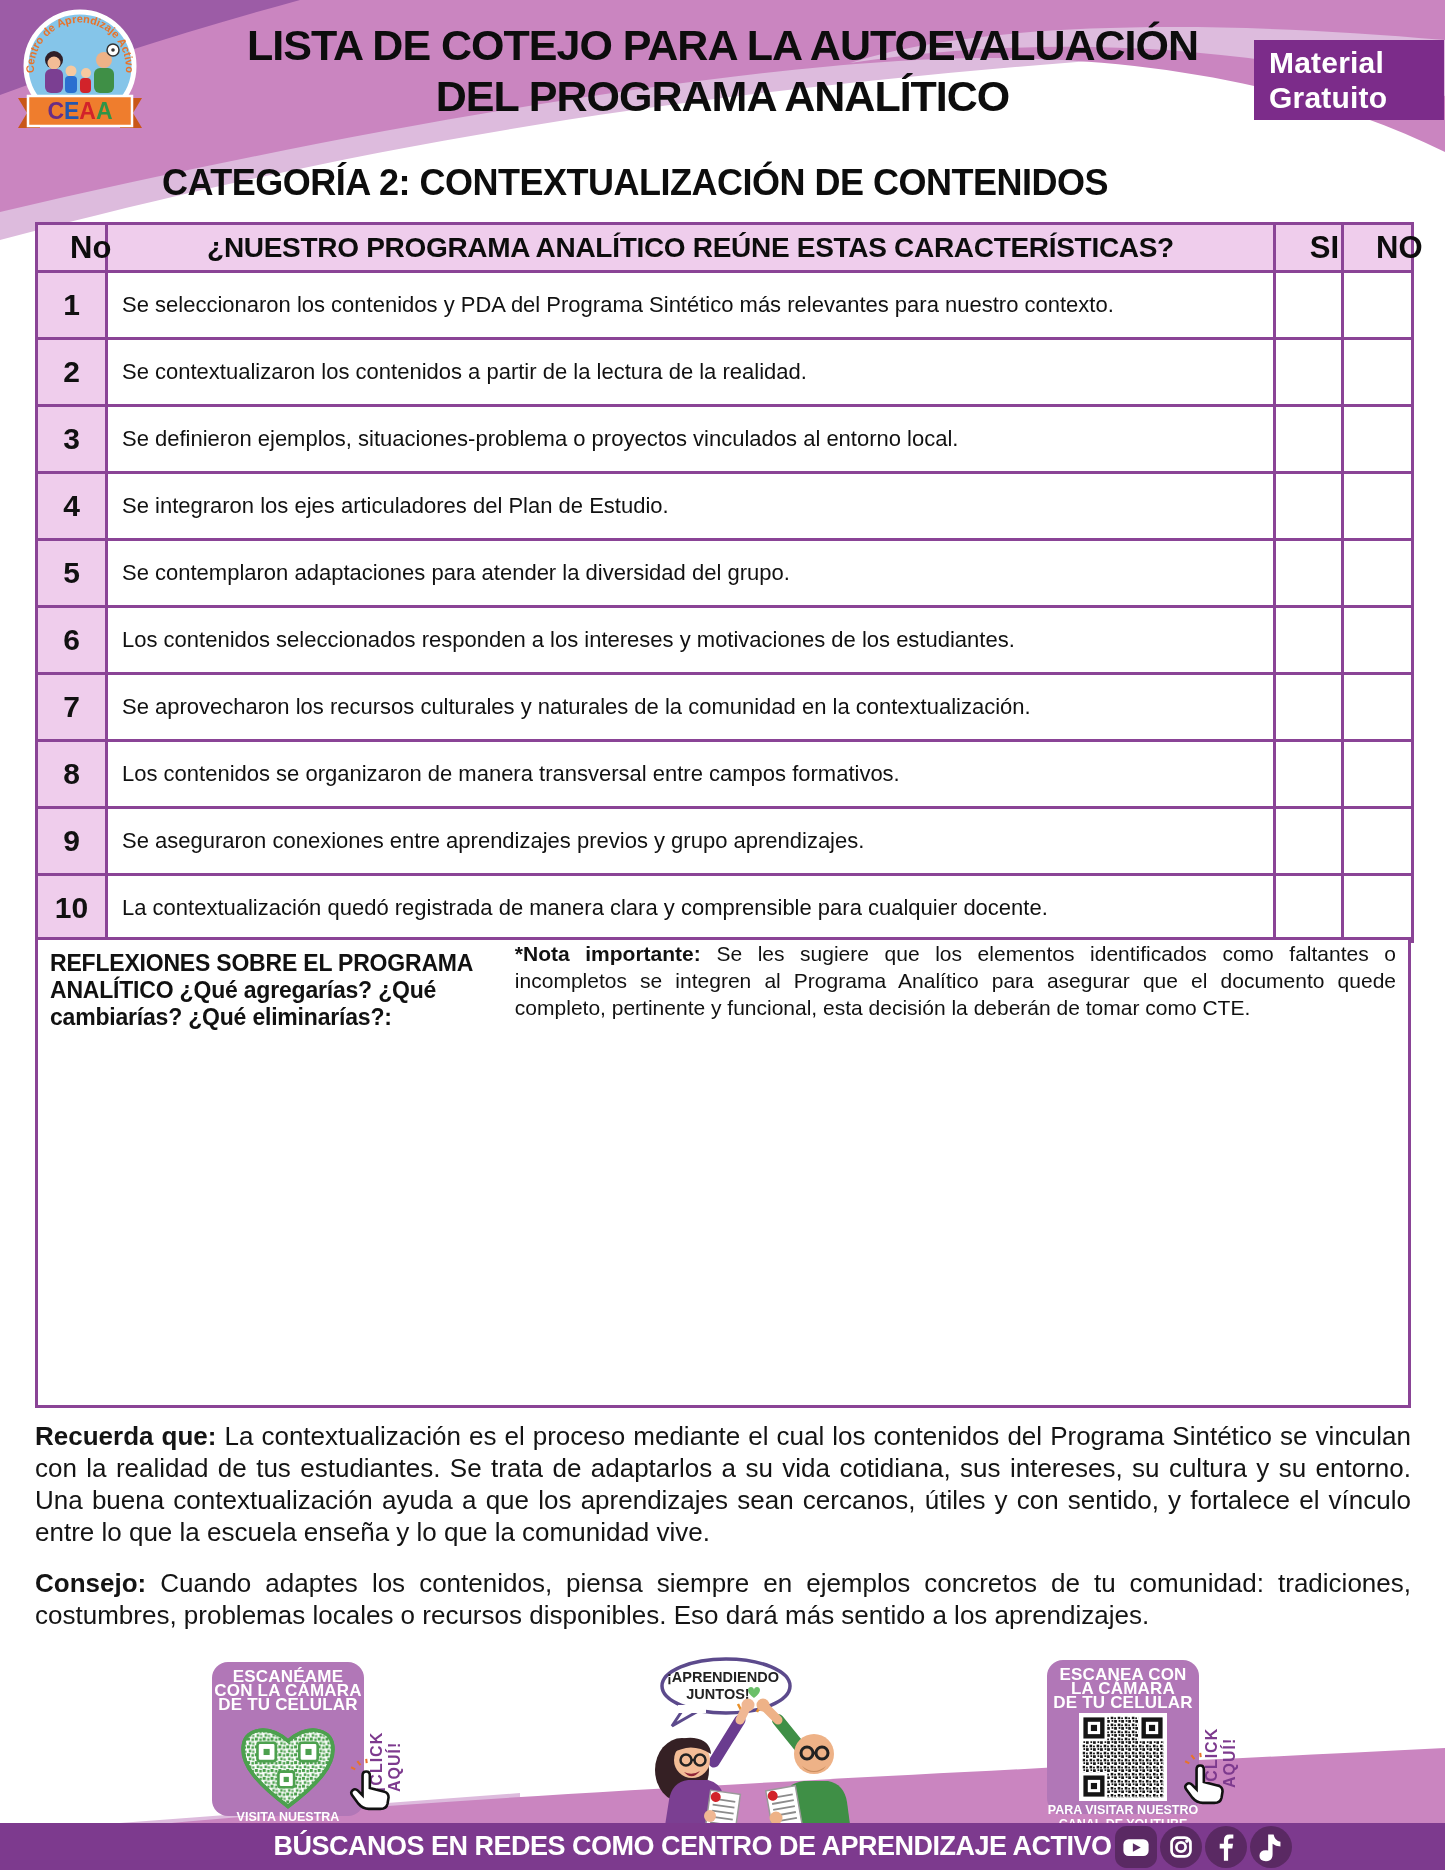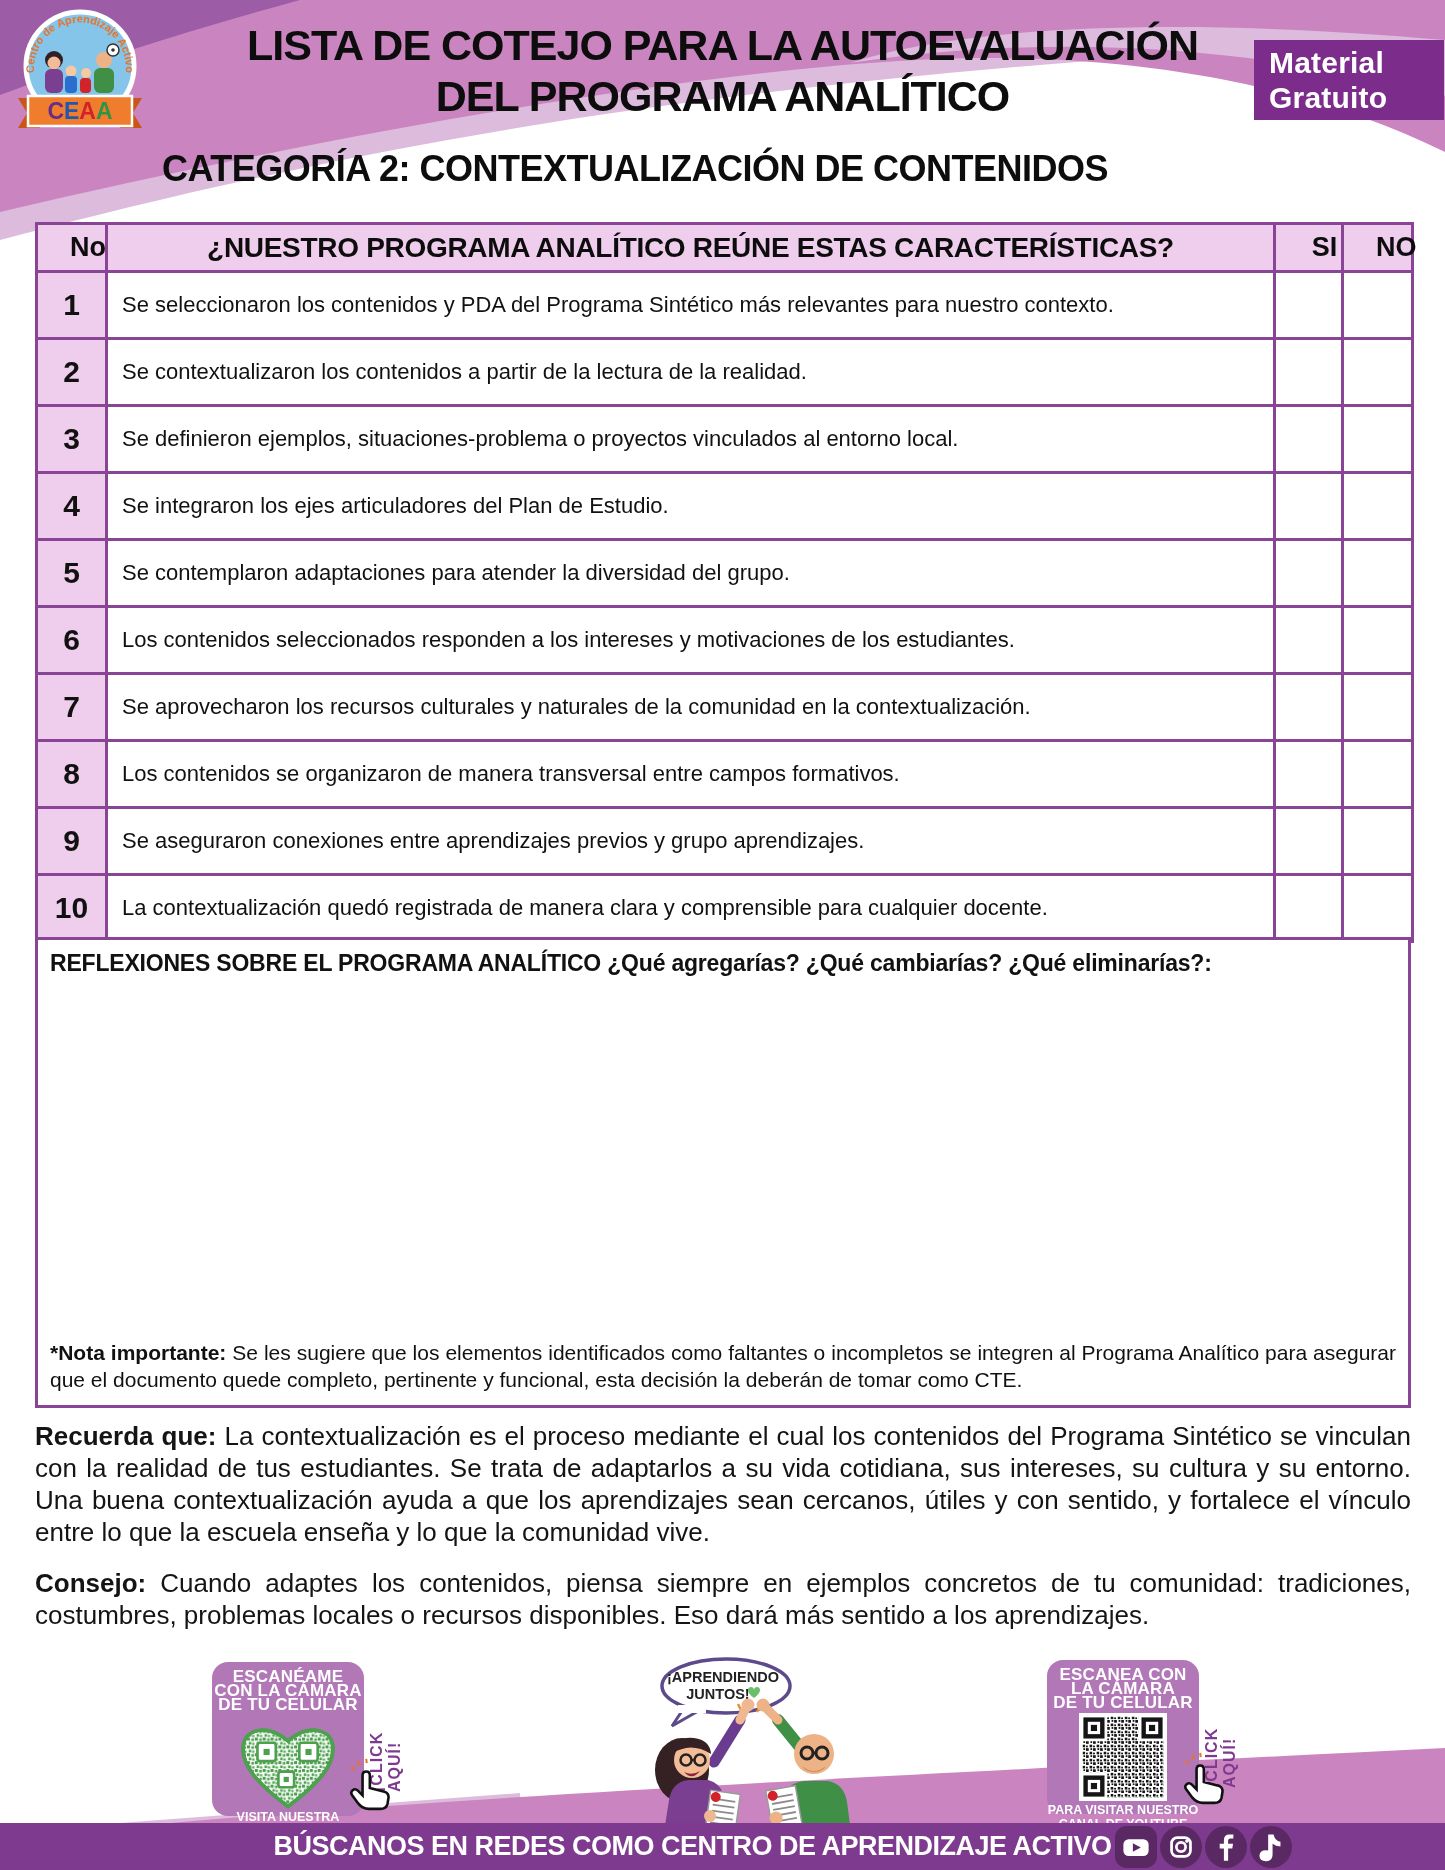--- a/index.html
+++ b/index.html
@@ -15,48 +15,48 @@
   
   .waves-top { left:0; top:0; }
   .logo { left:14px; top:8px; width:132px; height:124px; }
   .titles { left:0; top:20px; width:1445px; text-align:center; }
   .title { font-weight:bold; font-size:43px; line-height:51px; letter-spacing:-1px; color:#0d0d0d; }
   .mat-badge {
     left:1254px; top:40px; width:190px; height:80px; background:#7c2c8a;
     color:#fff; font-weight:bold; font-size:30px; line-height:35px;
     padding:5px 0 0 15px; letter-spacing:0.2px;
   }
-  .category { left:0; top:148px; width:1270px; text-align:center;
+  .category { left:0; top:162px; width:1270px; text-align:center;
     font-weight:bold; font-size:36px; letter-spacing:-0.5px; color:#0d0d0d; }
 
   
   table.checklist {
     position:absolute; left:35px; top:222px; width:1376px;
     border-collapse:collapse; table-layout:fixed;
   }
   .checklist col.c-num { width:70px; }
   .checklist col.c-q   { width:1168px; }
   .checklist col.c-si  { width:68px; }
   .checklist col.c-no  { width:70px; }
   .checklist th, .checklist td { border:3px solid #8a4496; }
   .checklist thead tr { height:48px; }
   .checklist thead th { background:#efcdec; font-weight:bold; color:#0d0d0d; }
-  th.h-no, th.h-si, th.h-noans { font-size:27px;padding-left:32px; }
+  th.h-no, th.h-si, th.h-noans { font-size:31px;padding-left:32px; }
   th.h-q { font-size:28px; letter-spacing:-0.3px; }
   .checklist tbody tr { height:67px; }
   td.num { background:#efcdec; text-align:center; font-weight:bold; font-size:30px; }
   td.q   { background:#fff; font-weight:normal; font-size:22px; line-height:26px;
            padding:4px 10px 4px 14px; text-align:justify; }
   td.ans { background:#fff; }
 
   
   .reflex-box {
     left:35px; top:937px; width:1376px; height:471px;
     border:3px solid #8a4496; background:#fff;
-    display:flex; flex-direction:column;
+    display:flex; flex-direction:row;
   }
   .reflex-head { padding:10px 12px 0 12px; font-weight:bold; font-size:23px; letter-spacing:-0.2px; }
   .reflex-space { flex:1; }
   .note { padding:0 12px 12px 12px; font-size:21px; line-height:27px; text-align:justify; }
   .note b { font-weight:bold; }
 
   
   .para { position:absolute; left:35px; width:1376px; font-size:26px; line-height:32px; text-align:justify; color:#141414; }
   .para b { font-weight:bold; }
   .remember { top:1420px; }

